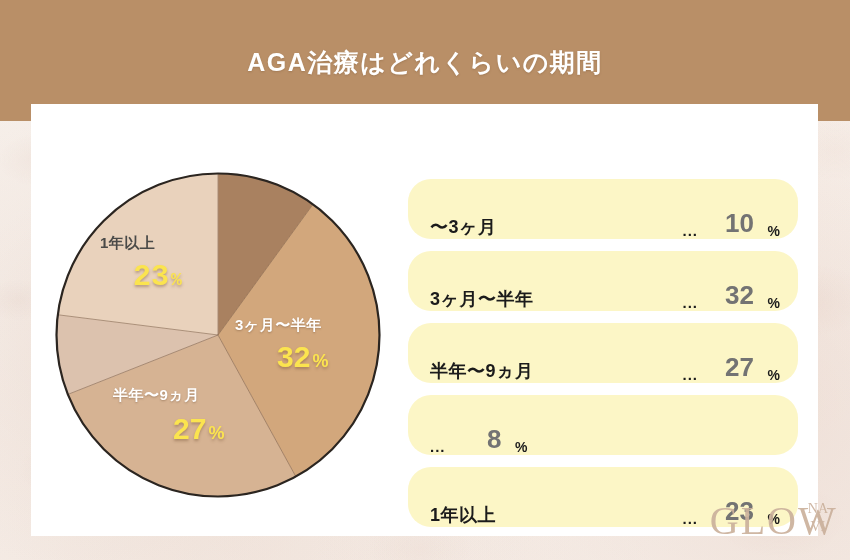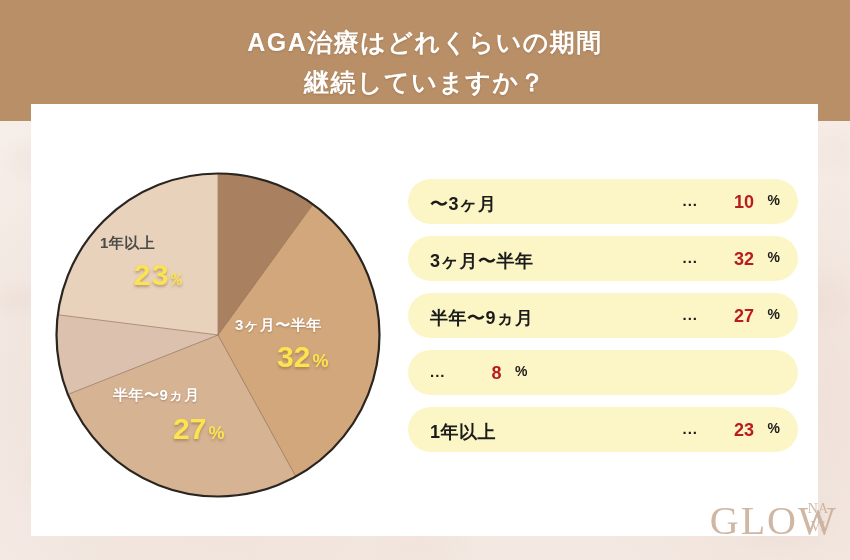--- a/index.html
+++ b/index.html
@@ -127,49 +127,49 @@
 
   
   #legend {
     position: absolute;
     left: 408px;
     top: 179px;
     width: 390px;
   }
   .legend-row {
     position: relative;
-    height: 45px;
+    height: 60px;
     margin-bottom: 12px;
     background: #fcf6c6;
     border-radius: 23px;
     display: flex;
-    align-items: flex-start;
+    align-items: flex-end;
     box-sizing: border-box;
-    padding: 13px 18px 0 22px;
+    padding: 0 18px 0 22px;
   }
   .legend-row:last-child { margin-bottom: 0; }
   .legend-label {
     color: #1b1b1b;
     font-size: 18px;
     font-weight: bold;
     letter-spacing: 0.5px;
     flex: 1 1 auto;
     white-space: nowrap;
   }
   .legend-dots {
     color: #1b1b1b;
     font-size: 15px;
     font-weight: bold;
     letter-spacing: 1px;
     margin-right: 14px;
     flex: 0 0 auto;
   }
   .legend-value {
-    color: #b91c1c;
-    font-size: 18px;
+    color: #737373;
+    font-size: 26px;
     font-weight: bold;
     width: 42px;
     text-align: right;
     flex: 0 0 auto;
   }
   .legend-unit {
     color: #1b1b1b;
     font-size: 14px;
     font-weight: bold;
     width: 26px;
@@ -210,21 +210,20 @@
 </style>
 </head>
 <body>
 
 <div id="slide">
 
   <div id="texture"></div>
 
   <div id="header">
     <div class="title-line">AGA治療はどれくらいの期間</div>
-    <div class="title-line">継続していますか？</div>
   </div>
 
   <div id="card"></div>
 
   <div id="pie-wrap">
     <svg id="pie-svg" viewBox="0 0 326 326">
 
       <g id="pie-slices">
           <path d="M 163 163 L 163.00 1.50 A 161.5 161.5 0 0 1 257.93 32.34 Z" fill="#a98160" stroke="#a98160" stroke-width="0.5"></path>
           <path d="M 163 163 L 257.93 32.34 A 161.5 161.5 0 0 1 240.80 304.52 Z" fill="#d2a77c" stroke="#d2a77c" stroke-width="0.5"></path>

